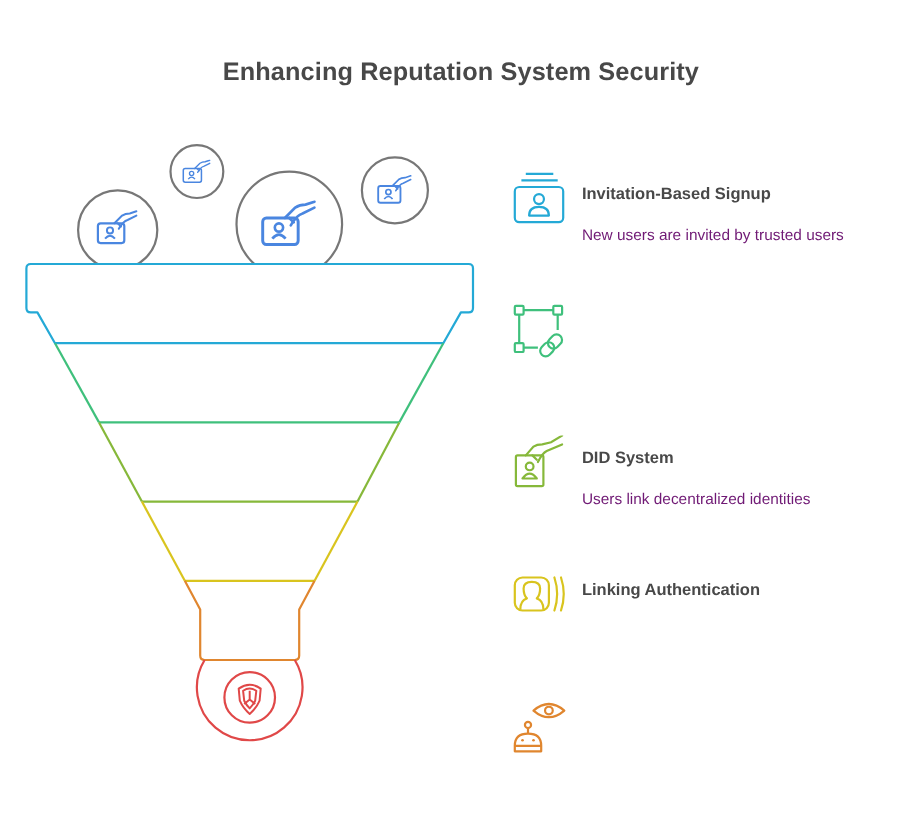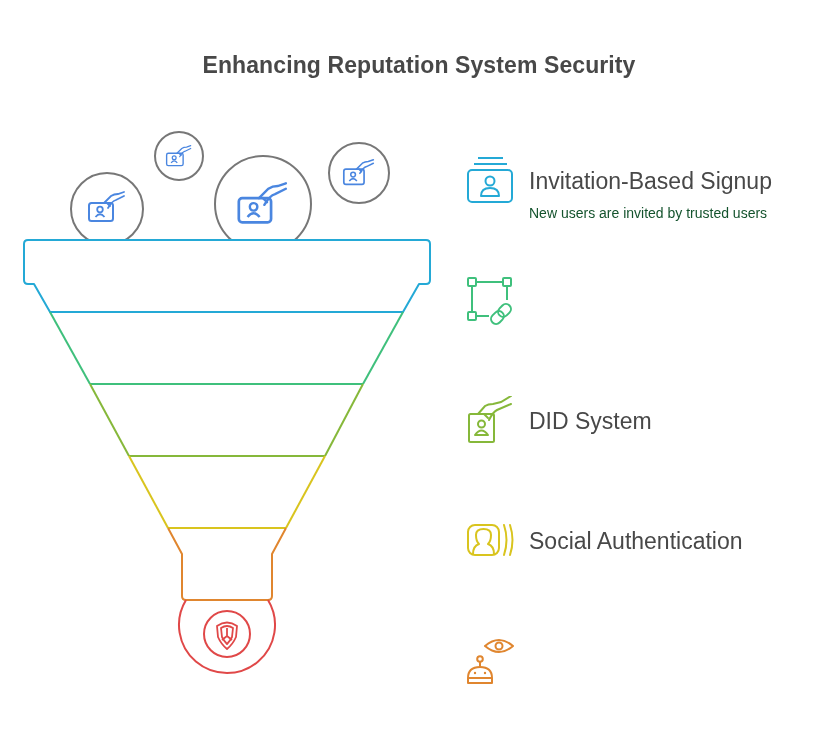--- a/index.html
+++ b/index.html
@@ -3,22 +3,22 @@
 <meta charset="utf-8">
 <style>
   html, body { margin: 0; padding: 0; background: #ffffff; }
   body { width: 828px; height: 756px; position: relative; overflow: hidden;
          font-family: "Liberation Sans", "DejaVu Sans", sans-serif; }
   .title { position: absolute; left: 0; width: 838px; top: 52px; text-align: center;
            font-size: 23px; font-weight: bold; color: #484848; letter-spacing: 0.1px; }
   svg.funnel { position: absolute; left: 0; top: 0; }
   .item { position: absolute; left: 465px; width: 360px; height: 80px; }
   .item .icon { position: absolute; left: 0; top: 0; width: 52px; height: 52px; }
-  .item .head { position: absolute; left: 64px; top: 12px; font-size: 23px; font-weight: normal; color: #484848; white-space: nowrap; text-align: center; }
-  .item .desc { position: absolute; left: 64px; top: 49px; font-size: 14px; color: #14532d; white-space: nowrap; }
+  .item .head { position: absolute; left: 64px; top: 12px; font-size: 15px; font-weight: bold; color: #484848; white-space: nowrap; text-align: center; }
+  .item .desc { position: absolute; left: 64px; top: 49px; font-size: 14px; color: #701a75; white-space: nowrap; }
 </style>
 </head>
 <body>
 
 <div class="title">Enhancing Reputation System Security</div>
 
 <svg class="funnel" width="828" height="756" viewBox="0 0 828 756">
   <defs>
     <symbol id="card-hand" viewBox="0 0 40 32">
       <rect x="2" y="12" width="24" height="18" rx="2.5" fill="none" stroke="#4a86e0" stroke-width="2"></rect>
@@ -105,30 +105,31 @@
 <div class="item" style="top:396px;">
   <svg class="icon" viewBox="0 0 52 52">
     <rect x="4" y="18" width="25" height="28" rx="1.5" fill="none" stroke="#86b83a" stroke-width="2"></rect>
     <circle cx="16.5" cy="28" r="3.5" fill="none" stroke="#86b83a" stroke-width="2"></circle>
     <path d="M10 39 q6.5-9 13 0 Z" fill="none" stroke="#86b83a" stroke-width="2" stroke-linejoin="round"></path>
     <path d="M13 18 L20 10 Q23 8 28 8 L36 6 L46 0" fill="none" stroke="#86b83a" stroke-width="2" stroke-linecap="round"></path>
     <path d="M24 24 Q28 16 32 14 L46 8" fill="none" stroke="#86b83a" stroke-width="2" stroke-linecap="round"></path>
     <path d="M19 18 L23 22" fill="none" stroke="#86b83a" stroke-width="2" stroke-linecap="round"></path>
   </svg>
   <div class="head">DID System</div>
+  <div class="desc">Users link decentralized identities</div>
 </div>
 
 <div class="item" style="top:516px;">
   <svg class="icon" viewBox="0 0 52 52">
     <rect x="3" y="9" width="31" height="30" rx="7" fill="none" stroke="#d9c41e" stroke-width="2"></rect>
     <path d="M8 38 Q8 30 14 28 Q11 25 11 19 Q11 13 18.5 13 Q26 13 26 19 Q26 25 23 28 Q29 30 29 38" fill="none" stroke="#d9c41e" stroke-width="2" stroke-linejoin="round"></path>
     <path d="M39 9 Q44 24 39 39" fill="none" stroke="#d9c41e" stroke-width="2" stroke-linecap="round"></path>
     <path d="M45 9 Q50 24 45 39" fill="none" stroke="#d9c41e" stroke-width="2" stroke-linecap="round"></path>
   </svg>
-  <div class="head">Social Authentication</div>
+  <div class="head">Linking Authentication</div>
 </div>
 
 <div class="item" style="top:636px;">
   <svg class="icon" viewBox="0 0 52 52">
     <path d="M20 10 Q34 -2 48 10 Q34 22 20 10 Z" fill="none" stroke="#e0862f" stroke-width="2" stroke-linejoin="round"></path>
     <circle cx="34" cy="10" r="3.5" fill="none" stroke="#e0862f" stroke-width="2"></circle>
     <circle cx="15" cy="23" r="2.8" fill="none" stroke="#e0862f" stroke-width="2"></circle>
     <line x1="15" y1="26" x2="15" y2="31" stroke="#e0862f" stroke-width="2"></line>
     <path d="M3 47 V42 Q3 31 15 31 Q27 31 27 42 V47 Z" fill="none" stroke="#e0862f" stroke-width="2" stroke-linejoin="round"></path>
     <line x1="3" y1="42" x2="27" y2="42" stroke="#e0862f" stroke-width="2"></line>

